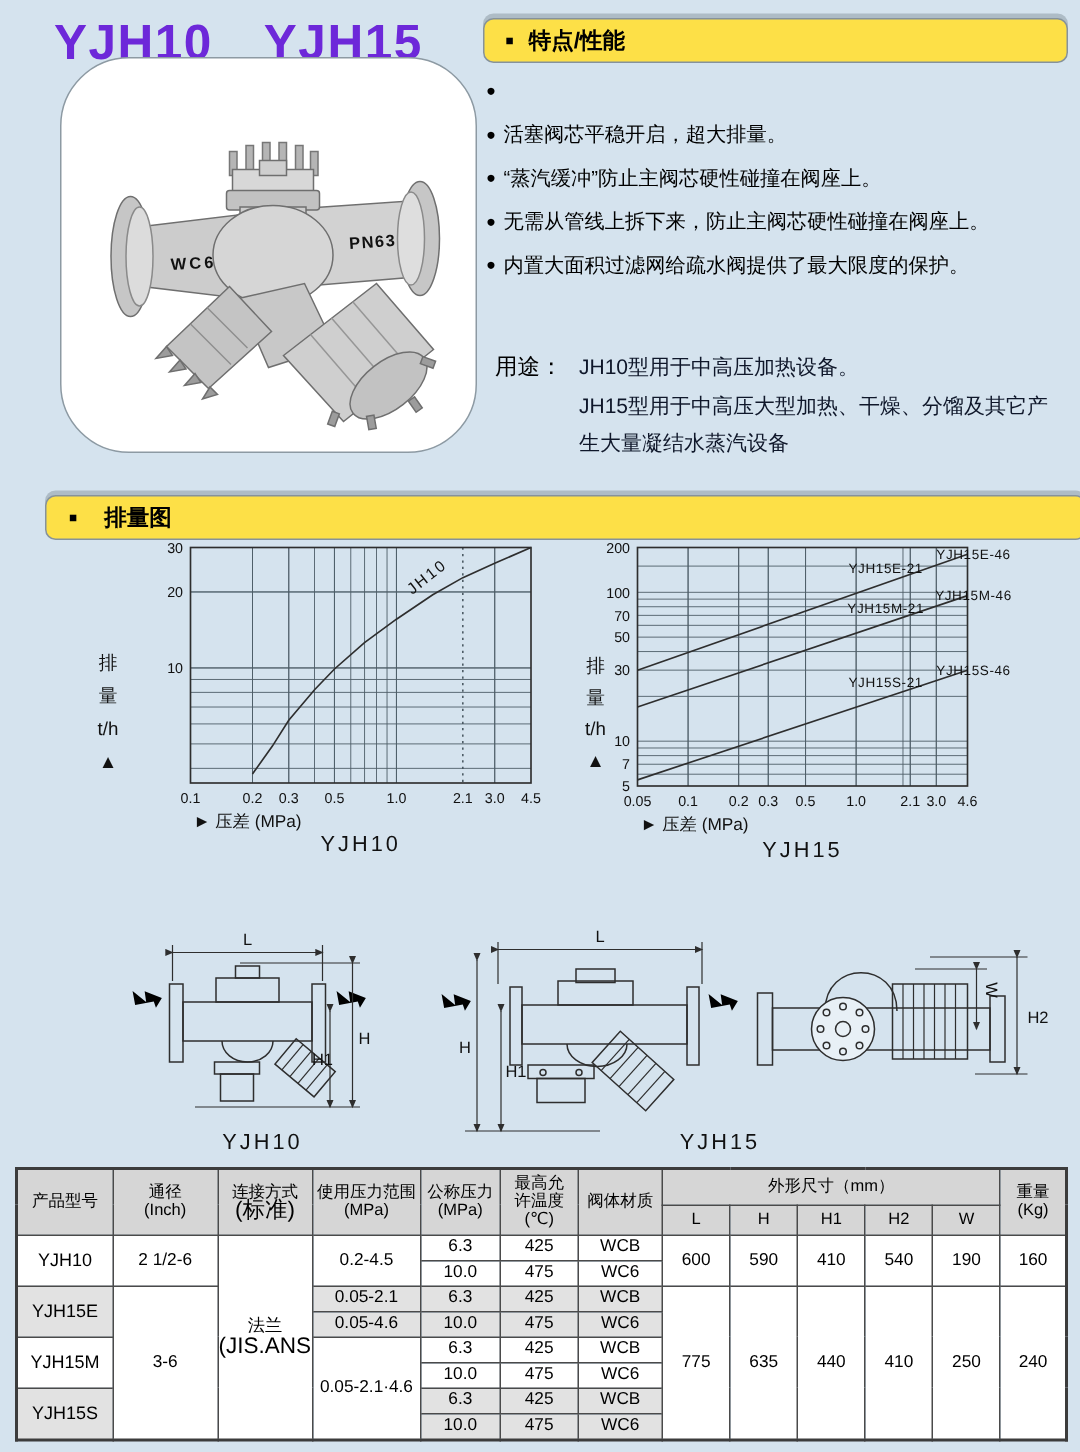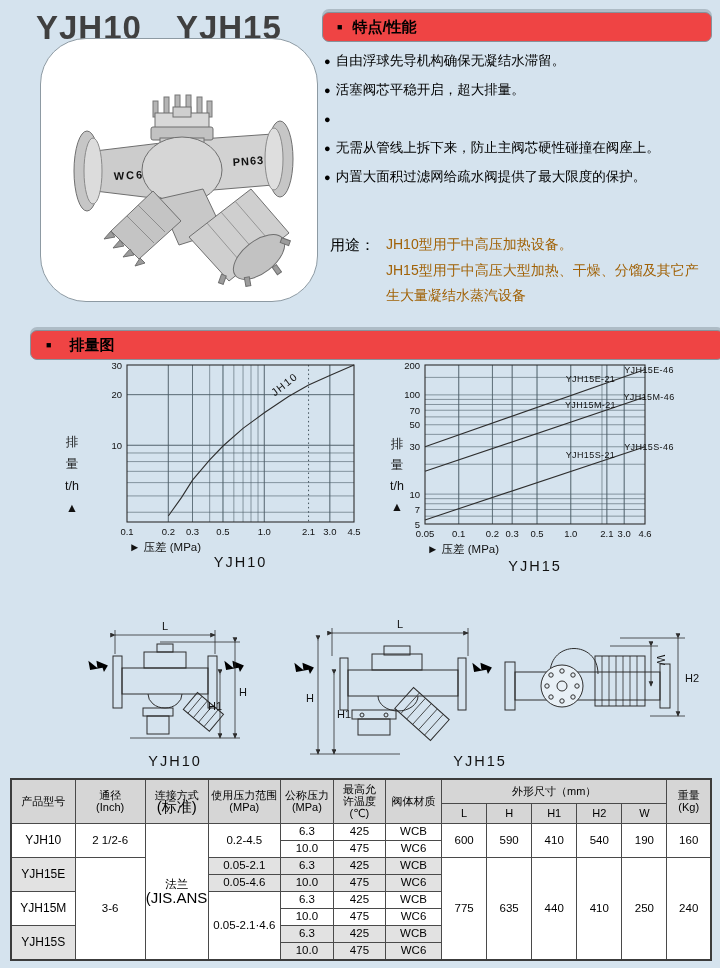--- a/index.html
+++ b/index.html
@@ -1,38 +1,38 @@
 <!DOCTYPE html>
 <html><head>
 <meta charset="utf-8">
 <style>
   html,body{margin:0;padding:0;}
   body{font-family:"Liberation Sans","DejaVu Sans",sans-serif;background:#9fb3bf;}
   .page{position:relative;width:720px;height:968px;background:#d5e3ee;overflow:hidden;}
 
   
-  .title{position:absolute;left:36px;top:6px;font-size:33px;font-weight:bold;color:#404040;letter-spacing:1px;white-space:pre;}
+  .title{position:absolute;left:36px;top:6px;font-size:33px;font-weight:bold;color:#6d28d9;letter-spacing:1px;white-space:pre;}
   .photo-box{position:absolute;left:40px;top:38px;width:276px;height:262px;background:#fff;border:1px solid #8d9aa3;border-radius:46px;overflow:hidden;}
 
   
-  .bar{position:absolute;background:#ef4444;border:1px solid #86929b;border-radius:7px;box-shadow:0 -3px 0 #aebcc6;height:28px;line-height:28px;font-size:15px;font-weight:bold;color:#000;}
+  .bar{position:absolute;background:#fde047;border:1px solid #86929b;border-radius:7px;box-shadow:0 -3px 0 #aebcc6;height:28px;line-height:28px;font-size:15px;font-weight:bold;color:#000;}
   .bar .sq{font-size:9px;vertical-align:2px;margin:0 18px 0 15px;}
   .features-bar{left:322px;top:12px;width:388px;}
   .features-bar .sq{margin:0 10px 0 14px;}
   .flow-bar{left:30px;top:330px;width:692px;}
   .dims-bar{left:14px;top:580px;width:692px;}
 
   
   .bullets{position:absolute;left:324px;top:52px;width:392px;list-style:none;margin:0;padding:0;}
   .bullets li{display:flex;margin-bottom:11px;font-size:13.5px;line-height:18px;color:#000;}
   .bullets .dot{font-size:11px;margin-right:5px;line-height:18px;}
 
   .usage{position:absolute;left:330px;top:232px;width:382px;display:flex;}
   .usage-label{font-weight:normal;font-size:15px;width:56px;flex:none;line-height:25px;}
-  .usage-text{font-size:14px;line-height:25.5px;color:#a16207;}
+  .usage-text{font-size:14px;line-height:25.5px;color:#0f172a;}
 
   
   .chart{position:absolute;}
   #chart1{left:42px;top:358px;}
   #chart2{left:385px;top:358px;}
   svg text{font-family:"Liberation Sans","DejaVu Sans",sans-serif;fill:#111;}
   .grid{stroke:#4e5e68;stroke-width:0.6;}
   .dot{stroke:#44535c;stroke-width:1;stroke-dasharray:1.5,2.8;}
   .frame{fill:none;stroke:#2e2e2e;stroke-width:1.1;}
   .ser{fill:none;stroke:#2e2e2e;stroke-width:1.1;}
@@ -126,28 +126,28 @@
       <text x="192" y="127" font-size="11" font-weight="bold" fill="#4a4a4a" letter-spacing="1" transform="rotate(-4 192 127)">PN63</text>
     </svg>
   </div>
 
   <div class="bar features-bar">
     <span class="sq">■</span><span>特点/性能</span>
   </div>
   <ul class="bullets">
     <li>
         <span class="dot">●</span>
-        <span>自由浮球先导机构确保无凝结水滞留。</span>
       </li>
     <li>
         <span class="dot">●</span>
         <span>活塞阀芯平稳开启，超大排量。</span>
       </li>
     <li>
         <span class="dot">●</span>
+        <span>“蒸汽缓冲”防止主阀芯硬性碰撞在阀座上。</span>
       </li>
     <li>
         <span class="dot">●</span>
         <span>无需从管线上拆下来，防止主阀芯硬性碰撞在阀座上。</span>
       </li>
     <li>
         <span class="dot">●</span>
         <span>内置大面积过滤网给疏水阀提供了最大限度的保护。</span>
       </li>
   </ul>

